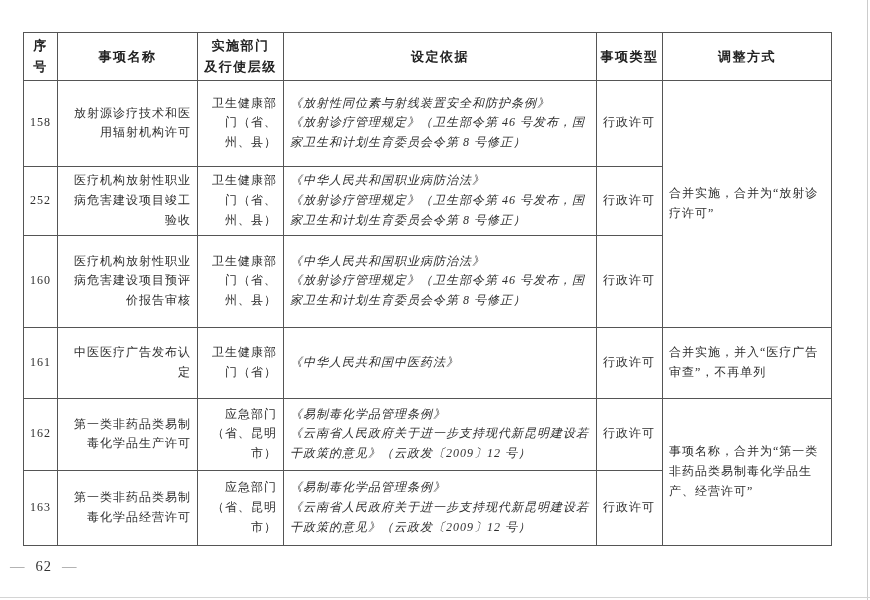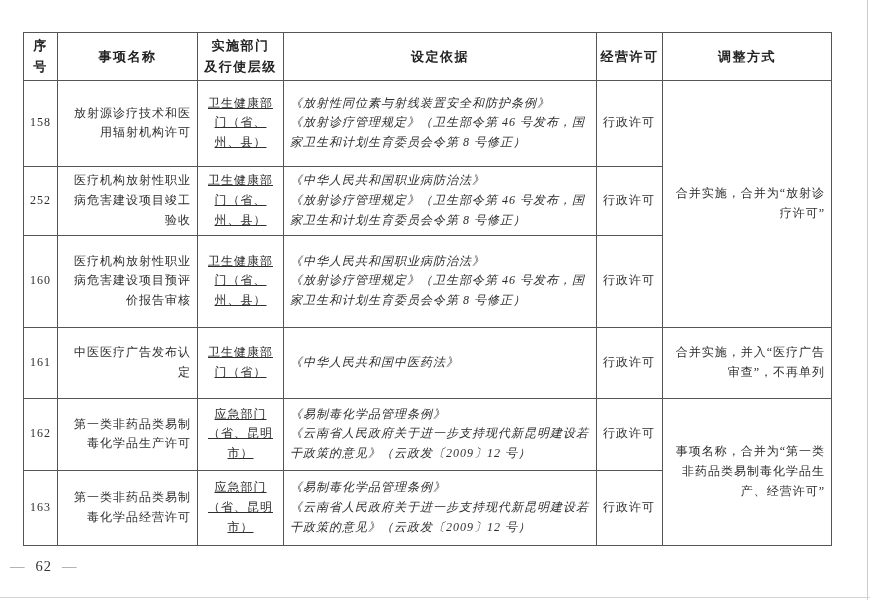--- a/index.html
+++ b/index.html
@@ -62,24 +62,24 @@
   }
   thead tr { height: 43px; }
   tbody tr:nth-child(1) { height: 86px; }
   tbody tr:nth-child(2) { height: 69px; }
   tbody tr:nth-child(3) { height: 92px; }
   tbody tr:nth-child(4) { height: 71px; }
   tbody tr:nth-child(5) { height: 72px; }
   tbody tr:nth-child(6) { height: 75px; }
   .c-num  { text-align: right; }
   .c-name { text-align: right; padding-left: 7px; }
-  .c-dept { text-align: center; padding-left: 7px; text-decoration: underline; }
+  .c-dept { text-align: right; padding-left: 7px; }
   .c-basis { text-align: left; padding-left: 9px; padding-right: 6px; }
   .c-type { text-align: left; letter-spacing: 1px; }
-  .c-adj  { text-align: right; padding-left: 9px; padding-right: 6px; margin-top: 24px; }
+  .c-adj  { text-align: left; padding-left: 9px; padding-right: 6px; margin-top: 24px; }
   .basis-line { display: block; font-style: italic; }
   .basis-line:empty { display: none; }
   .footer {
     position: absolute;
     left: 0;
     top: 558px;
     width: 100%;
     font-size: 14.5px;
     color: #333333;
     letter-spacing: 1px;
@@ -104,21 +104,21 @@
       <col style="width:169px">
     </colgroup>
     <thead>
       <tr>
         <th>序
 号</th>
         <th>事项名称</th>
         <th>实施部门
 及行使层级</th>
         <th>设定依据</th>
-        <th>经营许可</th>
+        <th>事项类型</th>
         <th>调整方式</th>
       </tr>
     </thead>
     <tbody>
       <tr>
         <td class="c-num">158</td>
         <td class="c-name">放射源诊疗技术和医用辐射机构许可</td>
         <td class="c-dept">卫生健康部门（省、州、县）</td>
         <td class="c-basis">
           <span class="basis-line">《放射性同位素与射线装置安全和防护条例》</span>

